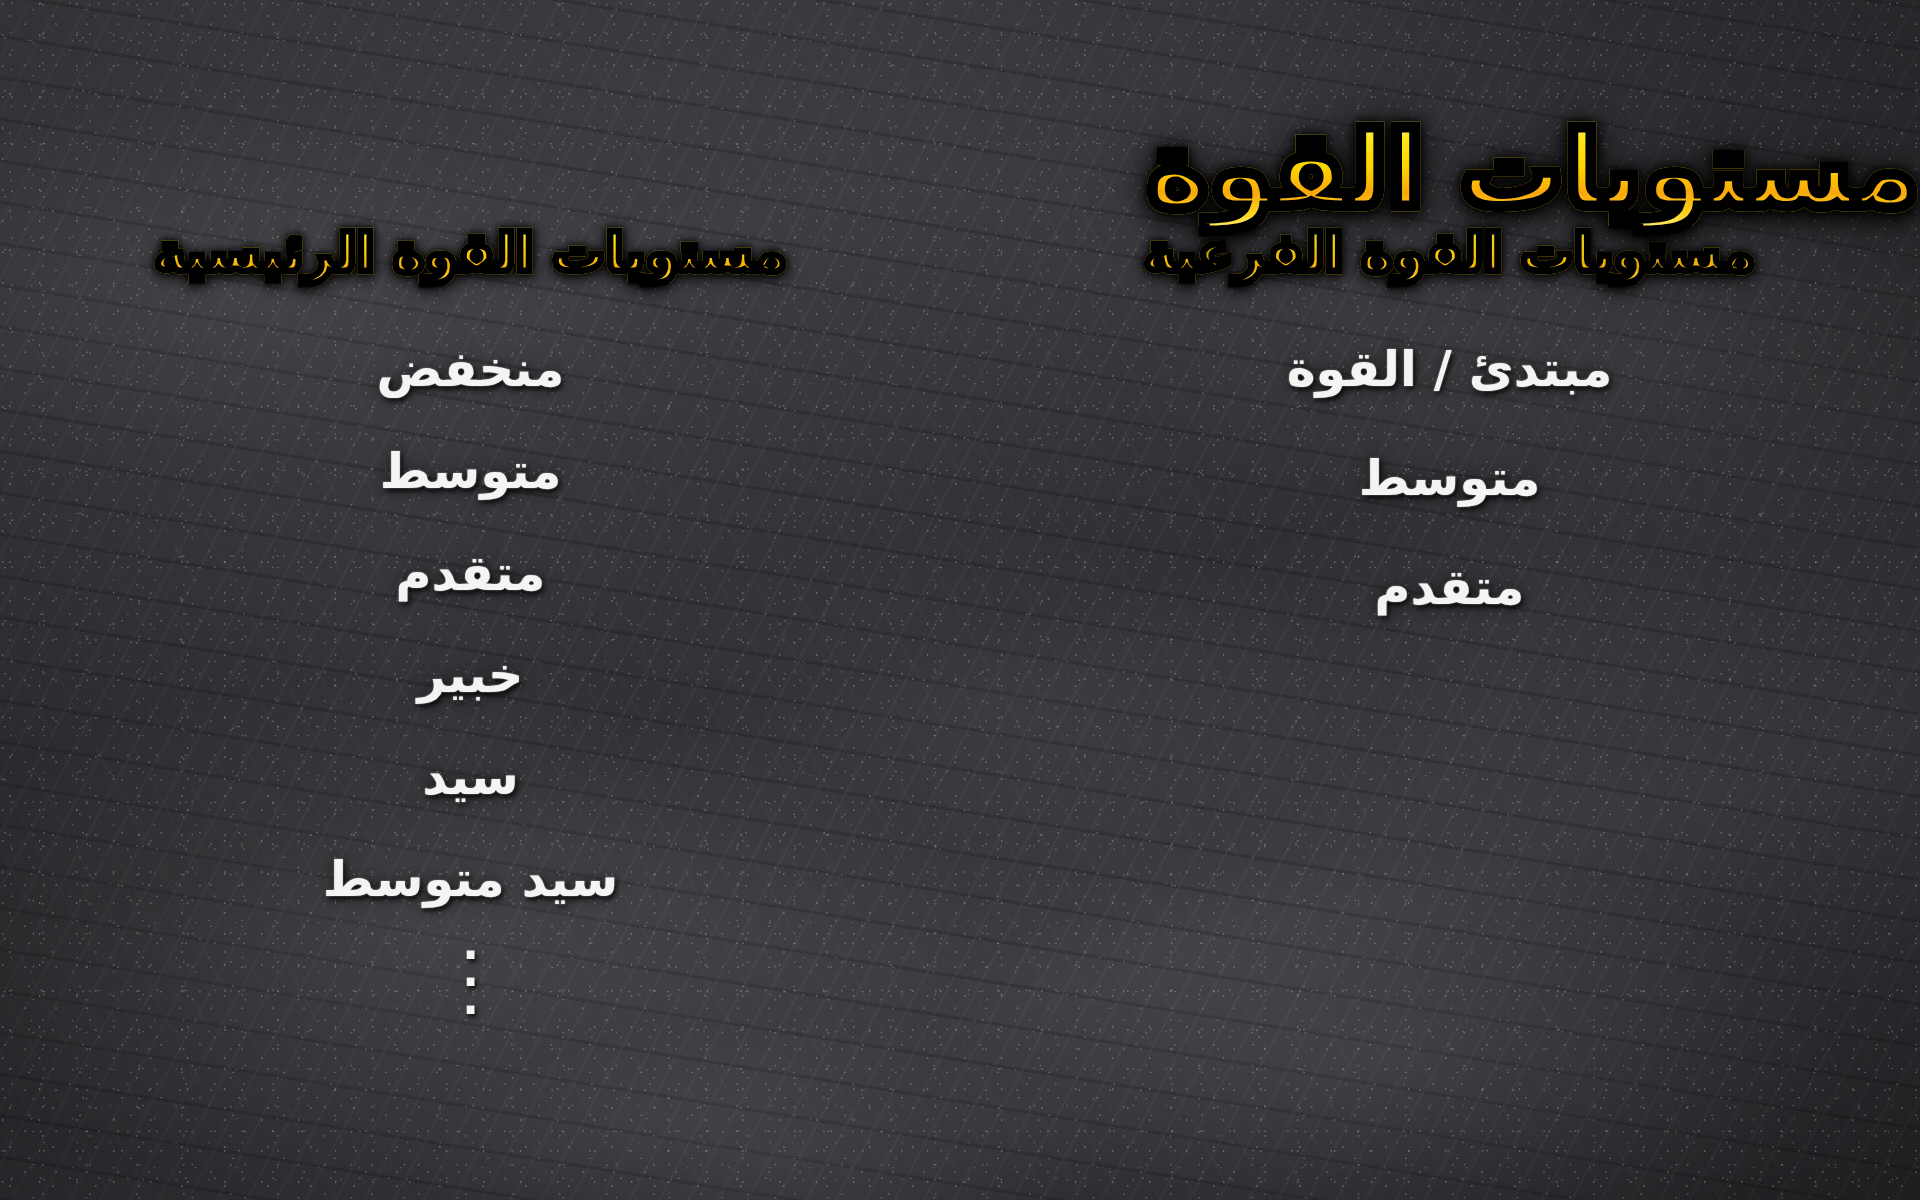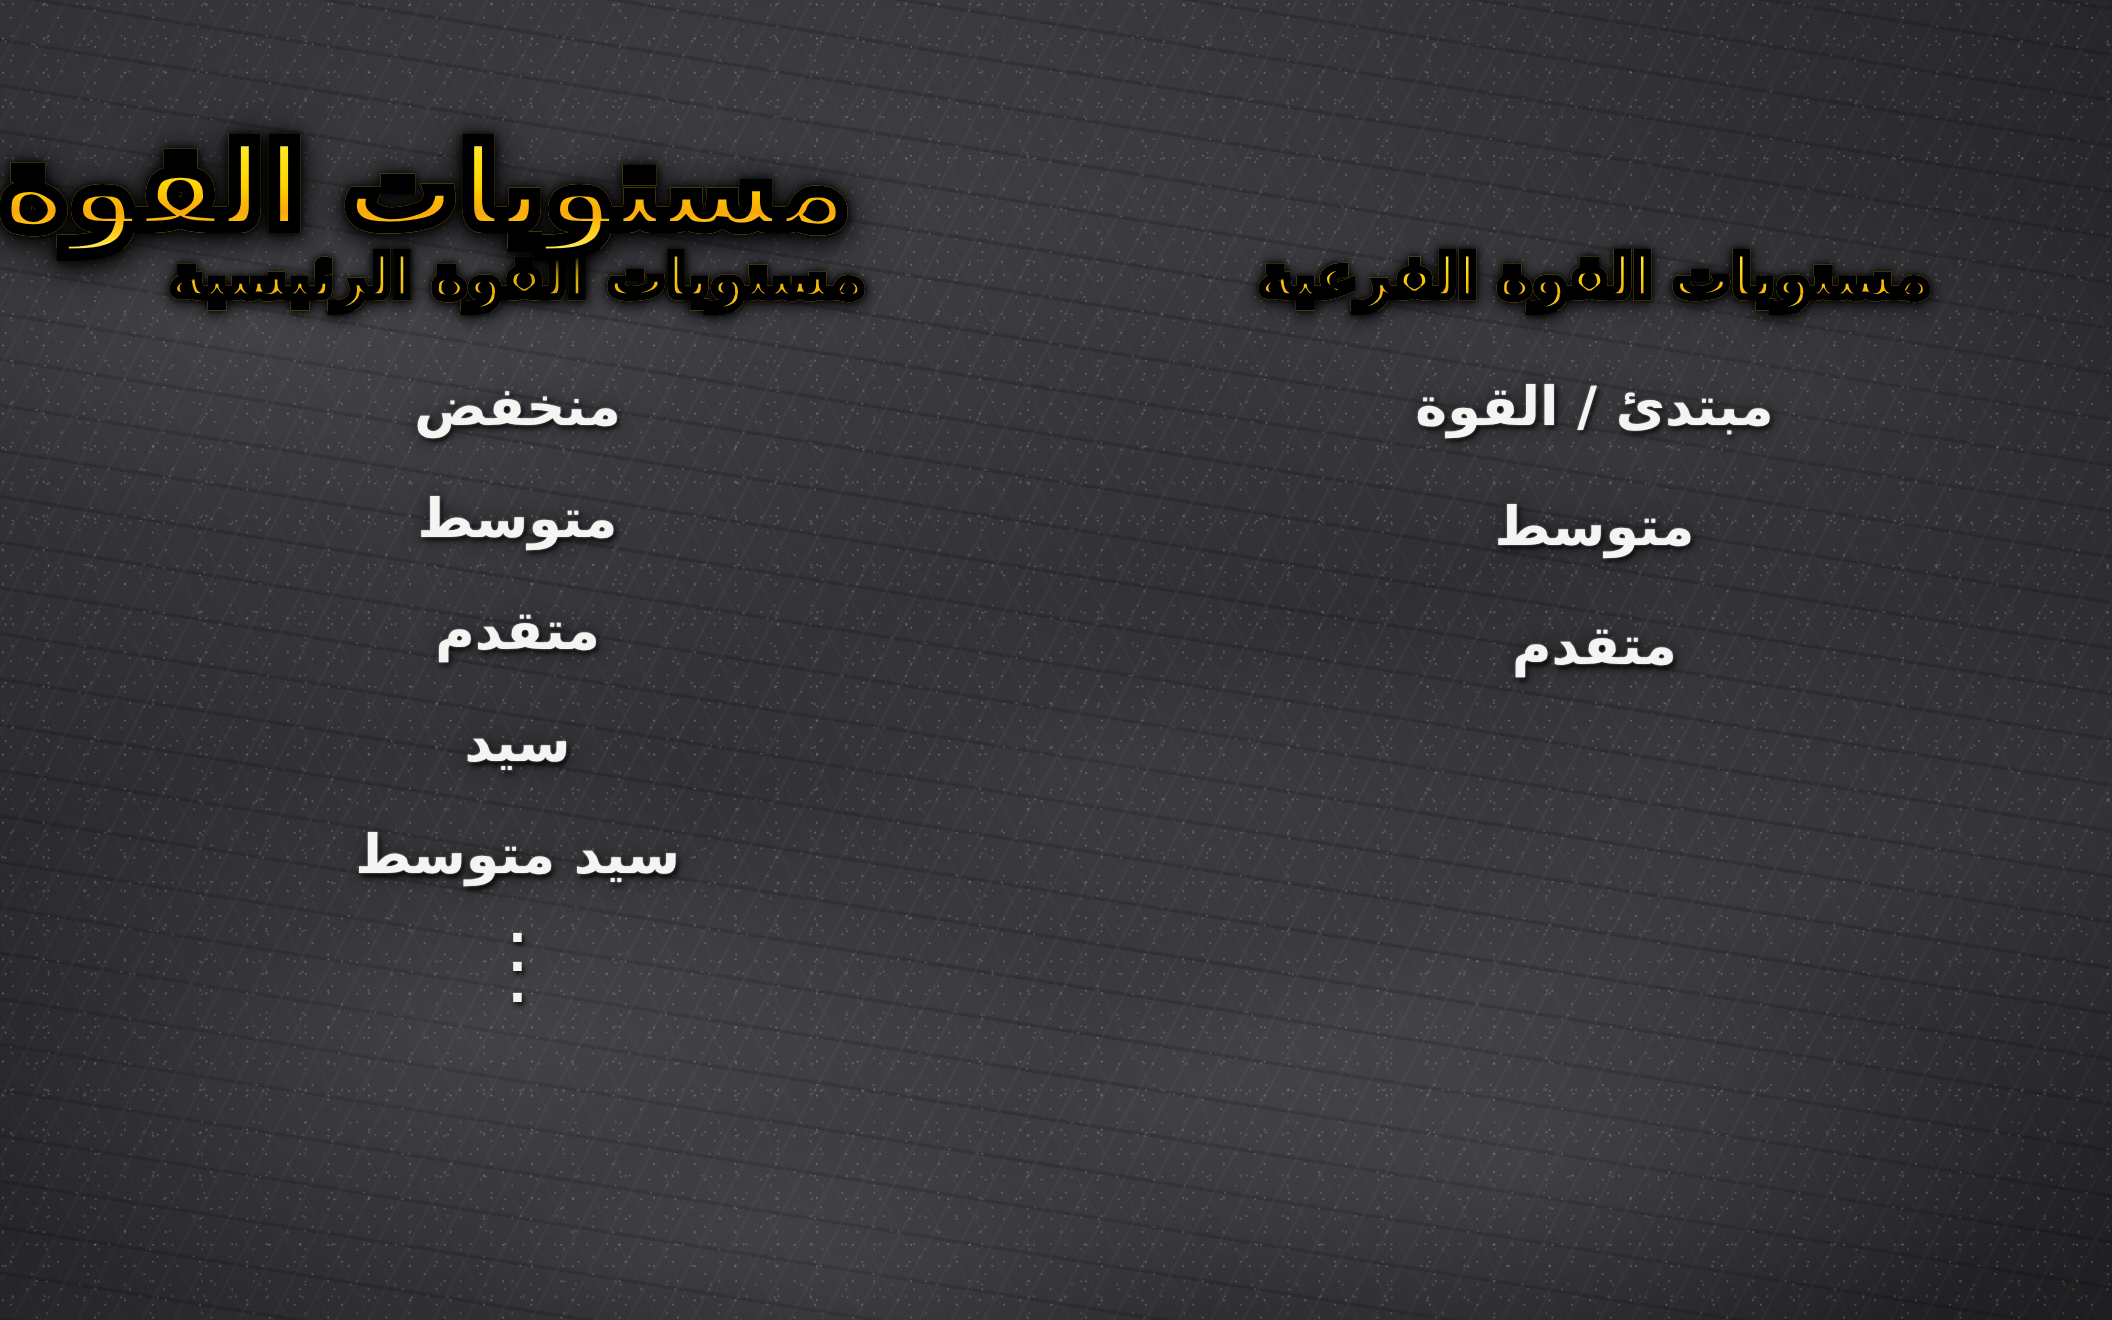--- a/index.html
+++ b/index.html
@@ -57,21 +57,21 @@
       37px 31px, 43px 39px, 29px 47px, 53px 33px, 31px 41px,
       47px 29px, 39px 53px, 33px 37px, 51px 43px, 41px 49px;
   }
 
   
   #title-wrap {
     position: absolute;
     top: 44px;
     left: 0;
     width: 100%;
-    text-align: left;
+    text-align: right;
     z-index: 5;
   }
   #title {
     display: inline-block;
     font-family: "DejaVu Sans", "Liberation Sans", sans-serif;
     font-size: 104px;
     font-weight: bold;
     line-height: 1.08;
     color: #ffe200;
     background: linear-gradient(180deg, #fff27a 0%, #ffe417 24%, #ffd400 48%, #f9a80a 70%, #ffd21c 88%, #ffe95e 100%);
@@ -182,20 +182,21 @@
         <li class="level-item">متقدم</li>
       </ul>
     </div>
 
     <div class="col col-main">
       <h2 class="col-heading">مستويات القوة الرئيسية</h2>
       <ul class="level-list">
         <li class="level-item">منخفض</li>
         <li class="level-item">متوسط</li>
         <li class="level-item">متقدم</li>
+        <li class="level-item">خبير</li>
         <li class="level-item">سيد</li>
         <li class="level-item">سيد متوسط</li>
       </ul>
       <div class="ellipsis">
         <span>.</span>
         <span>.</span>
         <span>.</span>
       </div>
     </div>
 

